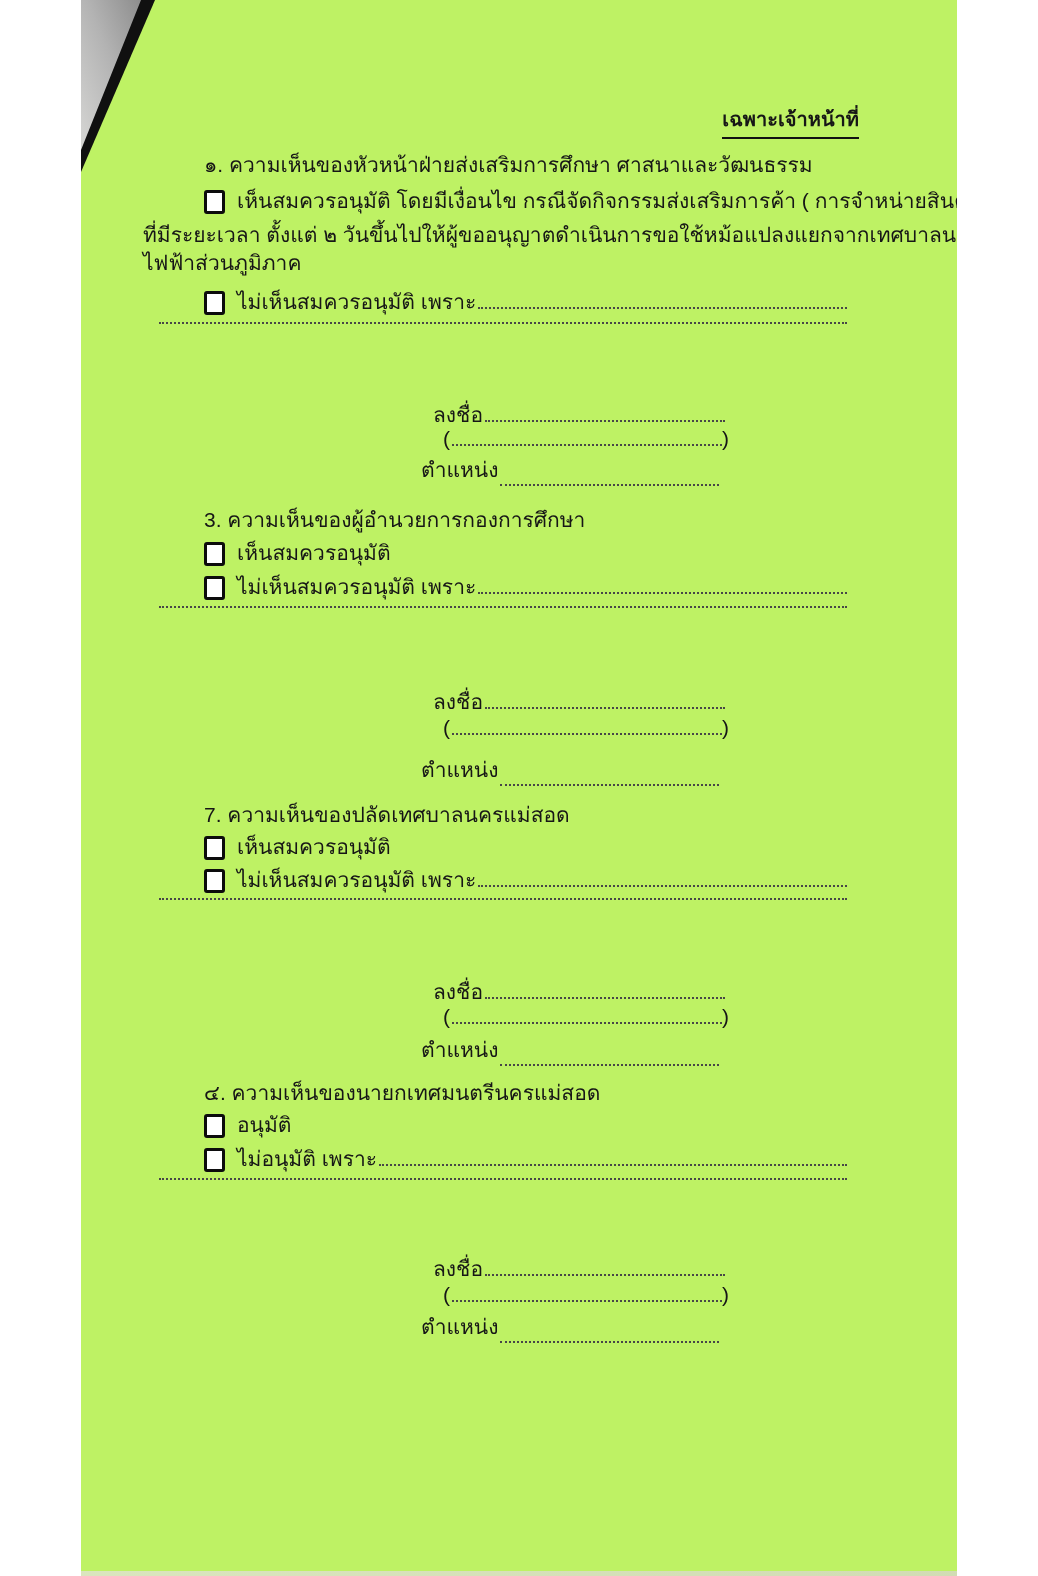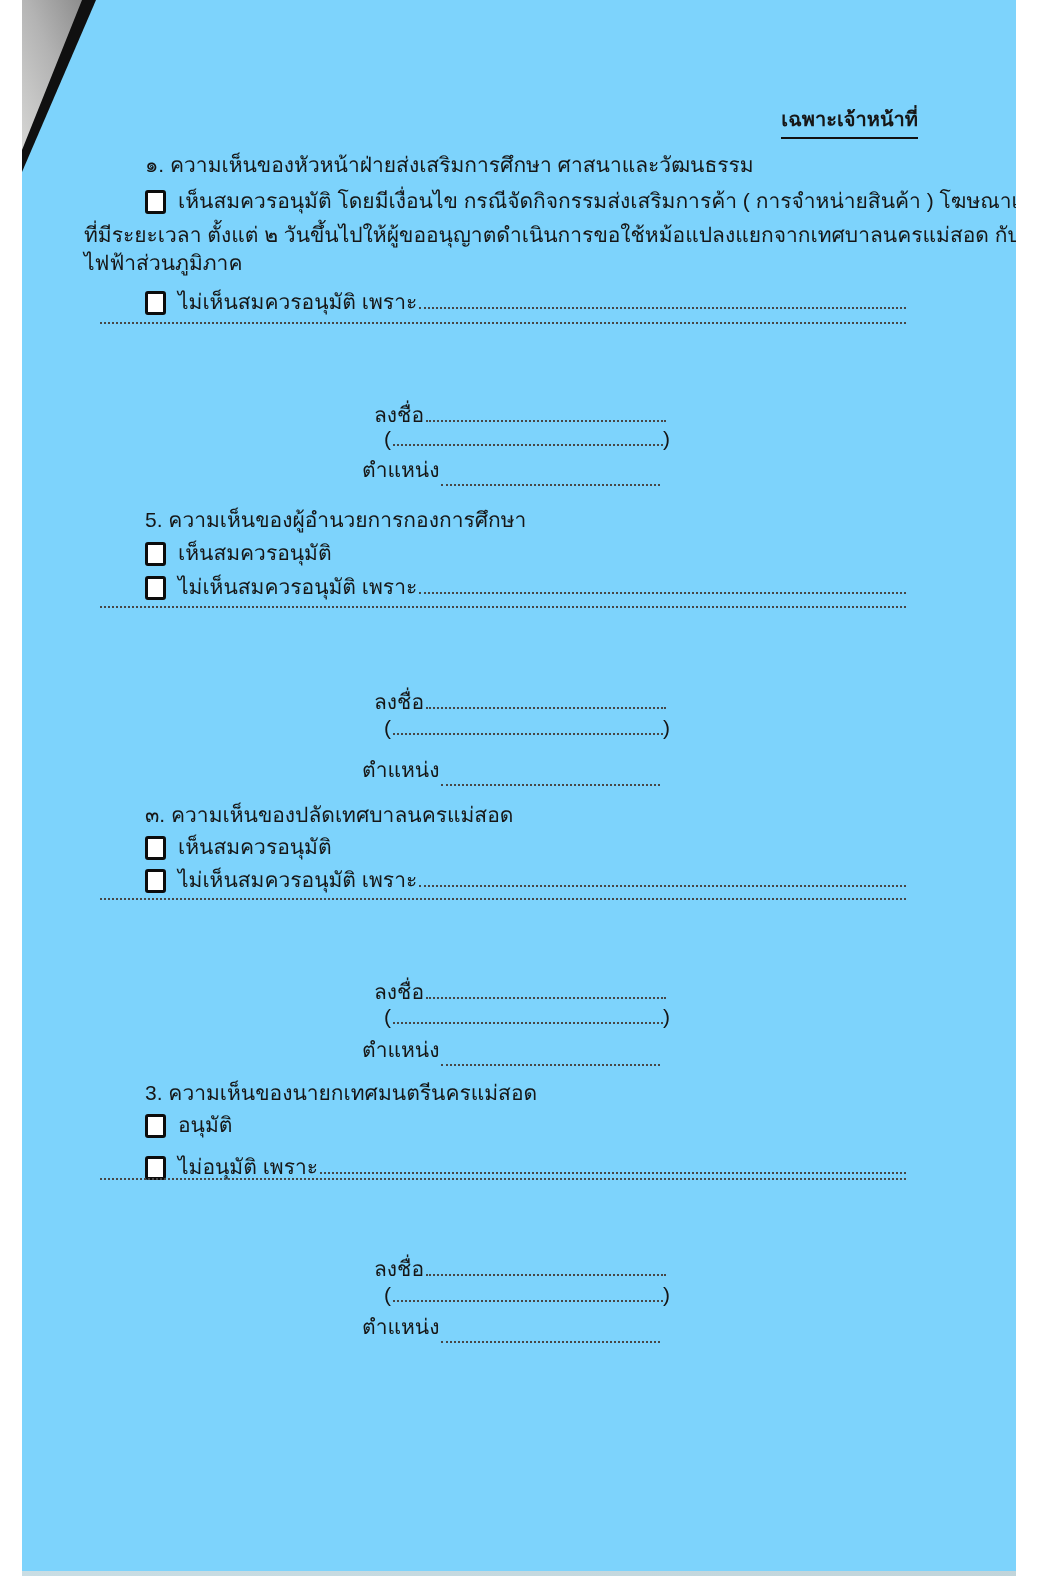--- a/index.html
+++ b/index.html
@@ -1,20 +1,20 @@
 <!DOCTYPE html>
 <html><head>
 <meta charset="utf-8">
 <style>
   html,body { margin:0; padding:0; background:#ffffff; }
   .page {
     position:relative;
-    width:994px; height:1576px;
+    width:876px; height:1576px;
     margin:0 auto;
-    background:#7dd3fc;
+    background:#bef264;
     font-family:"Liberation Sans", sans-serif;
     color:#161616;
     font-size:21px;
     overflow:hidden;
   }
 
   
   .corner-black {
     position:absolute; top:0; left:0;
     width:74px; height:172px;
@@ -115,21 +115,21 @@
       <span class="dots-flex"></span>
       <span class="paren">)</span>
     </div>
     <div class="r sig-pos row-flex" style="top:305px;">
       <span>ตำแหน่ง</span>
       <span class="dots-flex"></span>
     </div>
   </div>
 
   <div class="sec" style="top:503px;">
-    <div class="r heading" style="top:0;">5. ความเห็นของผู้อำนวยการกองการศึกษา</div>
+    <div class="r heading" style="top:0;">3. ความเห็นของผู้อำนวยการกองการศึกษา</div>
     <div class="r opt row-flex" style="top:33px;">
       <span class="cb"></span>
       <span>เห็นสมควรอนุมัติ</span>
     </div>
     <div class="r opt row-flex" style="top:67px;">
       <span class="cb"></span>
       <span>ไม่เห็นสมควรอนุมัติ เพราะ</span>
       <span class="dots-flex"></span>
     </div>
     <div class="dotline" style="top:103px;"></div>
@@ -142,21 +142,21 @@
       <span class="dots-flex"></span>
       <span class="paren">)</span>
     </div>
     <div class="r sig-pos row-flex" style="top:250px;">
       <span>ตำแหน่ง</span>
       <span class="dots-flex"></span>
     </div>
   </div>
 
   <div class="sec" style="top:798px;">
-    <div class="r heading" style="top:0;">๓. ความเห็นของปลัดเทศบาลนครแม่สอด</div>
+    <div class="r heading" style="top:0;">7. ความเห็นของปลัดเทศบาลนครแม่สอด</div>
     <div class="r opt row-flex" style="top:32px;">
       <span class="cb"></span>
       <span>เห็นสมควรอนุมัติ</span>
     </div>
     <div class="r opt row-flex" style="top:65px;">
       <span class="cb"></span>
       <span>ไม่เห็นสมควรอนุมัติ เพราะ</span>
       <span class="dots-flex"></span>
     </div>
     <div class="dotline" style="top:100px;"></div>
@@ -169,26 +169,26 @@
       <span class="dots-flex"></span>
       <span class="paren">)</span>
     </div>
     <div class="r sig-pos row-flex" style="top:235px;">
       <span>ตำแหน่ง</span>
       <span class="dots-flex"></span>
     </div>
   </div>
 
   <div class="sec" style="top:1076px;">
-    <div class="r heading" style="top:0;">3. ความเห็นของนายกเทศมนตรีนครแม่สอด</div>
+    <div class="r heading" style="top:0;">๔. ความเห็นของนายกเทศมนตรีนครแม่สอด</div>
     <div class="r opt row-flex" style="top:32px;">
       <span class="cb"></span>
       <span>อนุมัติ</span>
     </div>
-    <div class="r opt row-flex" style="top:66px;margin-top:8px;">
+    <div class="r opt row-flex" style="top:66px;">
       <span class="cb"></span>
       <span>ไม่อนุมัติ เพราะ</span>
       <span class="dots-flex"></span>
     </div>
     <div class="dotline" style="top:102px;"></div>
     <div class="r sig-sign row-flex" style="top:176px;">
       <span>ลงชื่อ</span>
       <span class="dots-flex"></span>
     </div>
     <div class="r sig-paren row-flex" style="top:207px;">

